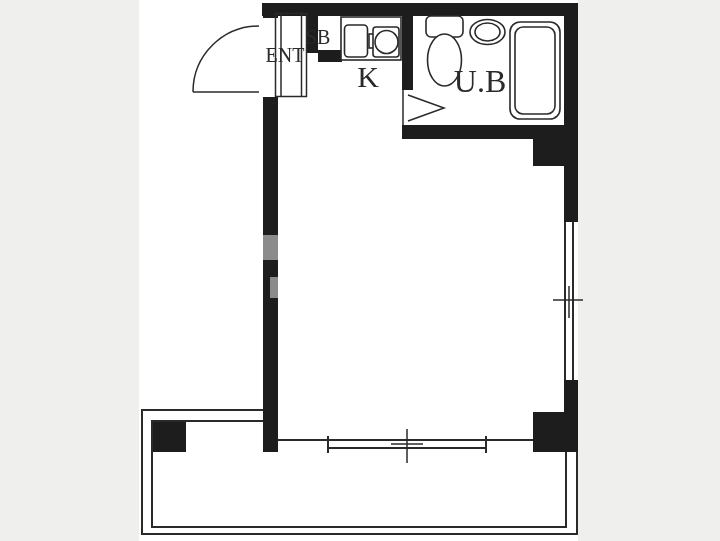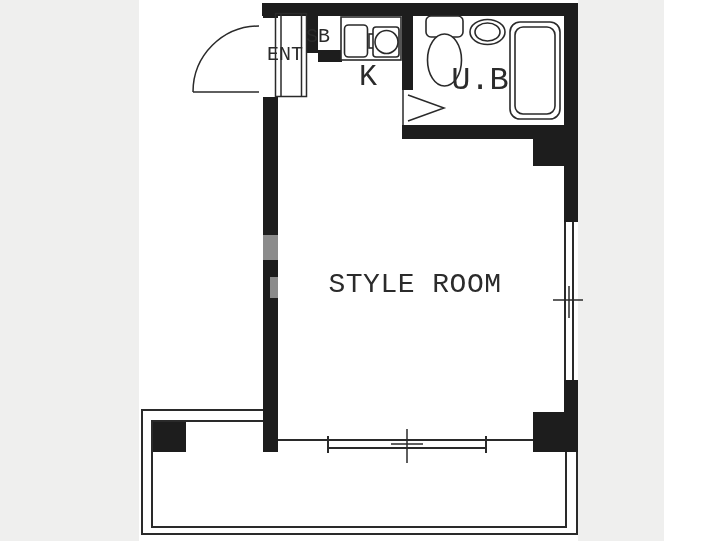--- a/index.html
+++ b/index.html
@@ -1,21 +1,21 @@
 <!DOCTYPE html>
 <html style="--background: #efefee; --plan: #ffffff; --wall: #1d1d1d; --line: #2a2a2a; --text: #2b2b2b; --patch: #8b8b8b;"><head>
 <meta charset="utf-8">
 <style>
   html,body{margin:0;padding:0;}
   #stage{
     position:relative;
-    width:664px;height:541px;
+    width:720px;height:541px;
     background:var(--background,#efefee);
     overflow:hidden;
-    font-family:Liberation Mono, monospace;
+    font-family:Liberation Serif, serif;
   }
   #plan-svg{position:absolute;left:0;top:0;}
   .wall{fill:var(--wall,#1d1d1d);stroke:none;}
   .patch{fill:var(--patch,#8b8b8b);stroke:none;}
   .ln{stroke:var(--line,#2a2a2a);stroke-width:2;fill:none;stroke-linecap:butt;}
   .ln15{stroke:var(--line,#2a2a2a);stroke-width:1.5;fill:none;}
   .fx{stroke:var(--line,#2a2a2a);stroke-width:1.6;fill:var(--plan,#ffffff);}
   .label{
     position:absolute;
     transform:translate(-50%,-50%);
@@ -110,15 +110,14 @@
       <line class="ln" x1="573" y1="222" x2="573" y2="380"></line>
       <line class="ln15" x1="569" y1="286" x2="569" y2="318"></line>
       <line class="ln15" x1="553" y1="300" x2="583" y2="300"></line>
     </g>
   </svg>
 
   <div class="label label-ent">ENT</div>
   <div class="label label-sb">SB</div>
   <div class="label label-k">K</div>
   <div class="label label-ub">U.B</div>
-  <div class="label label-style-room">STYLE ROOM</div>
 
 </div>
 
 </body></html>

